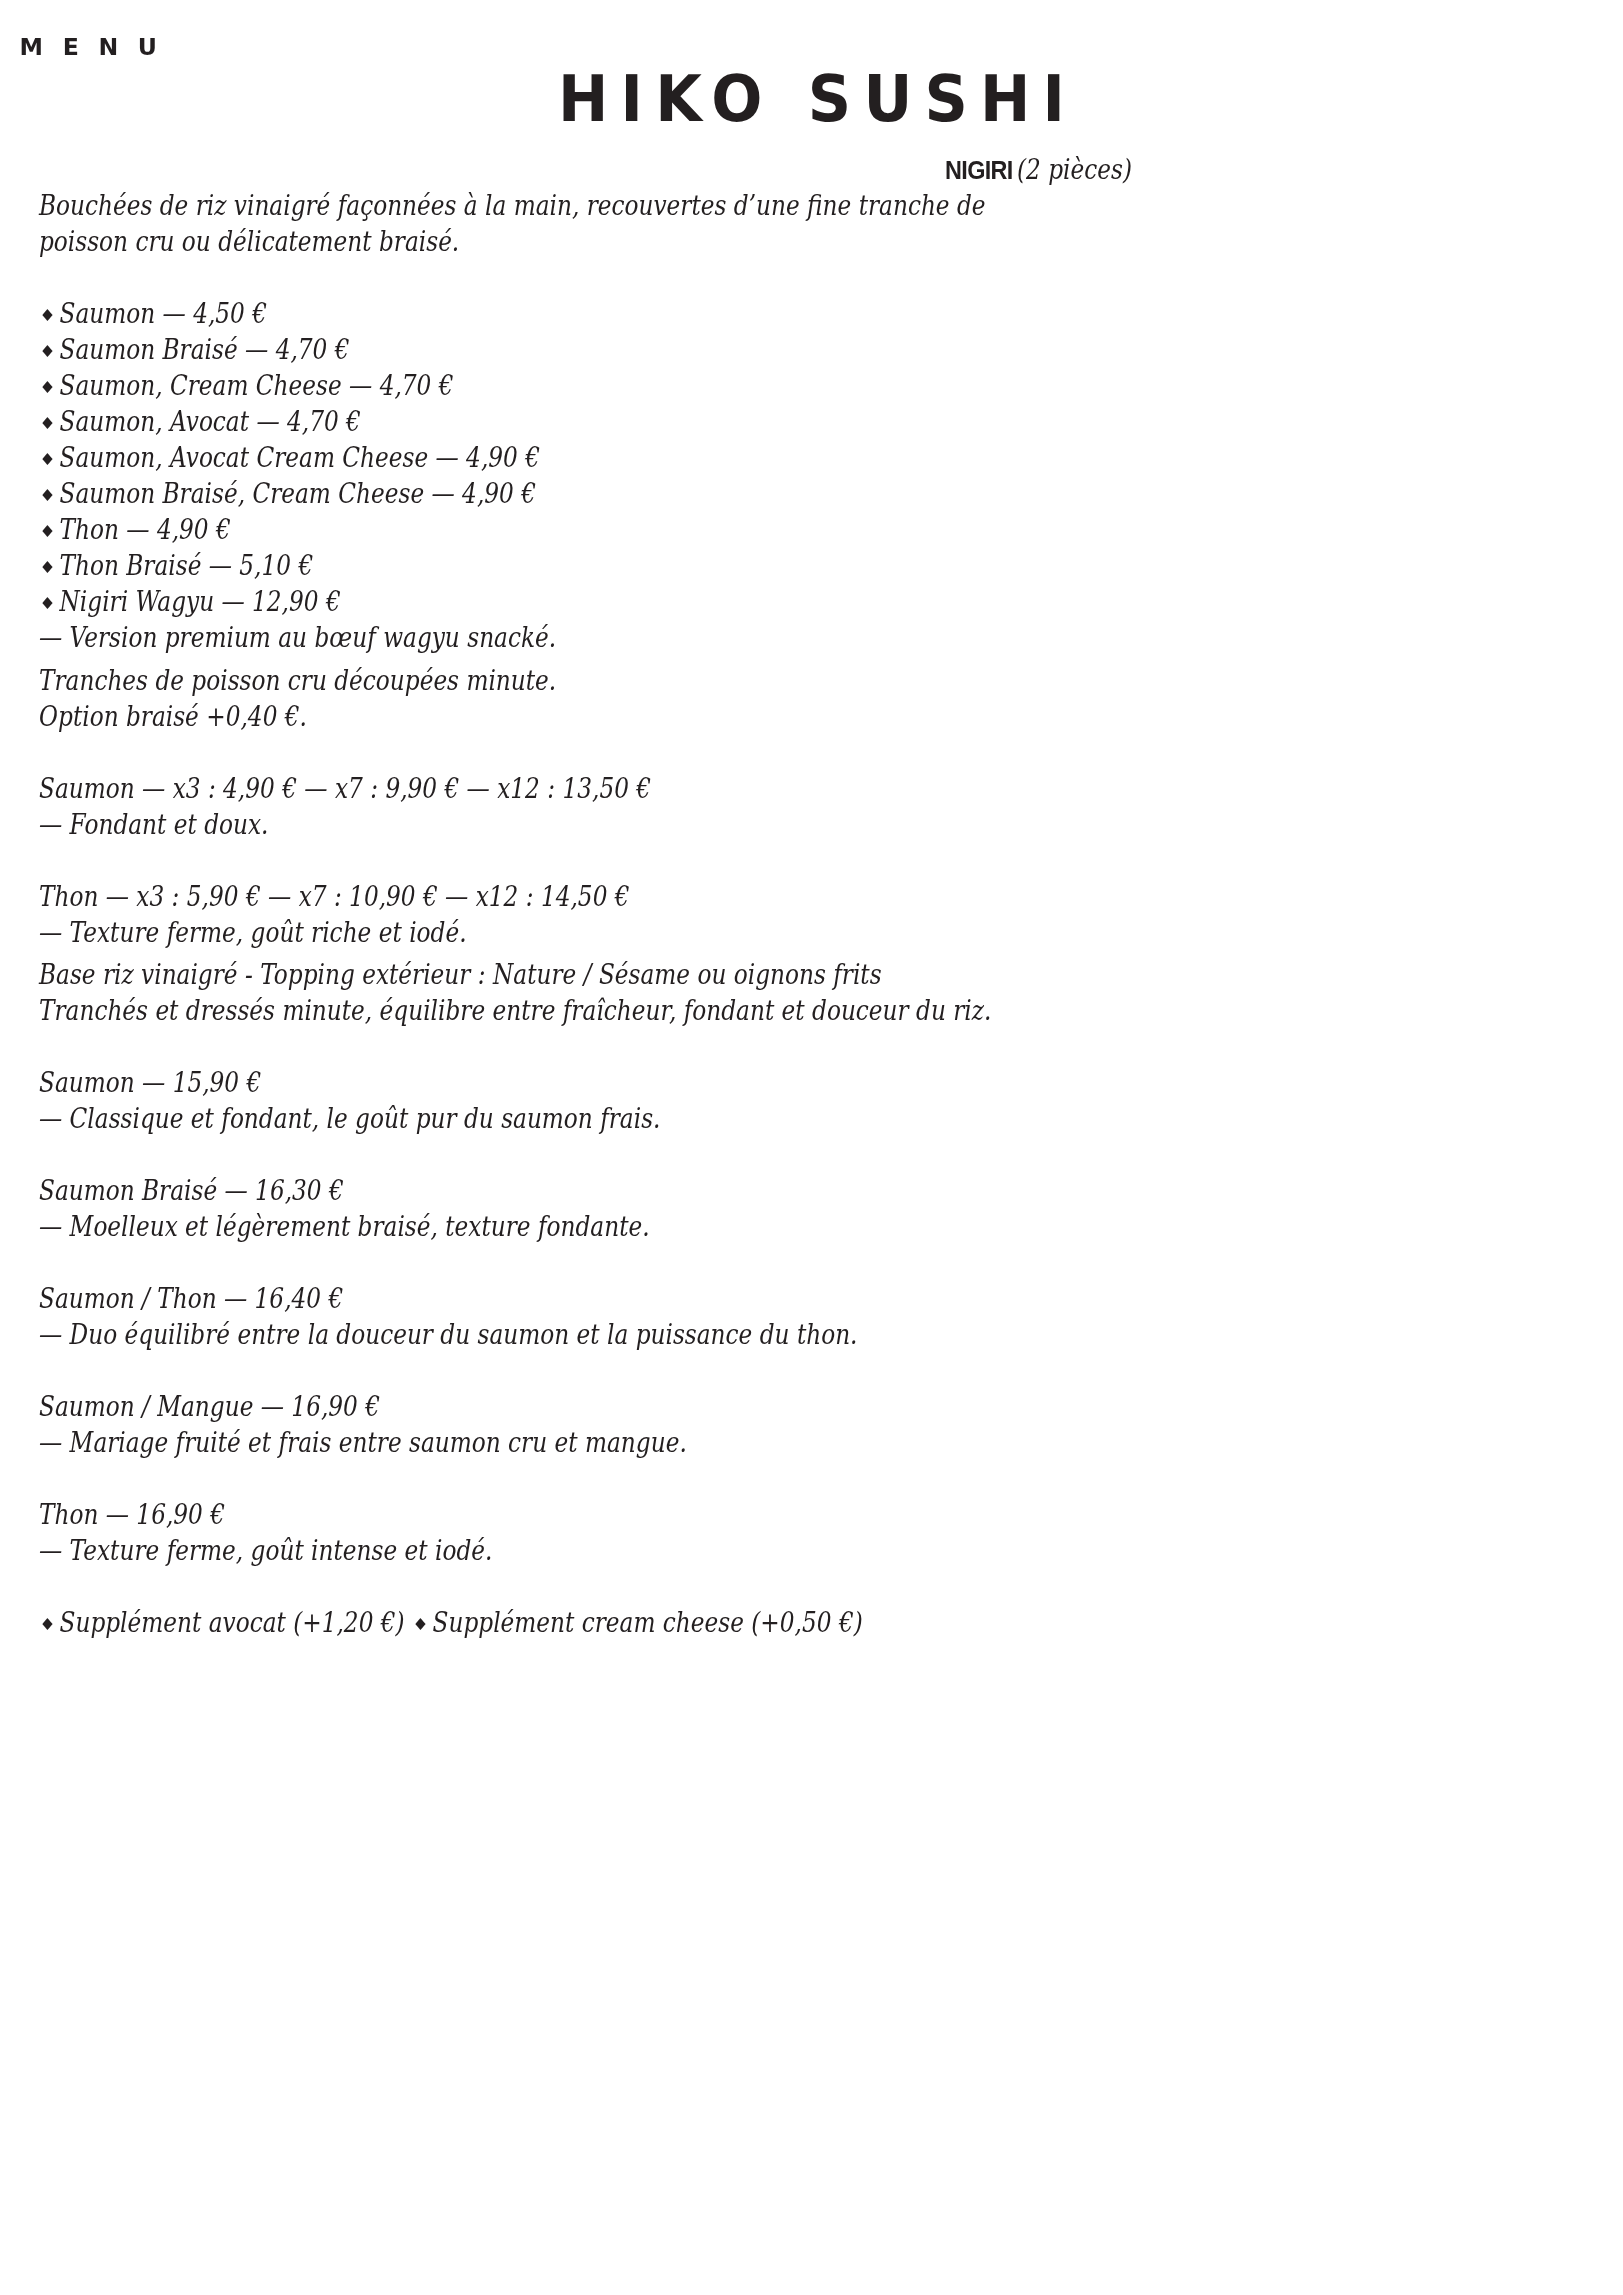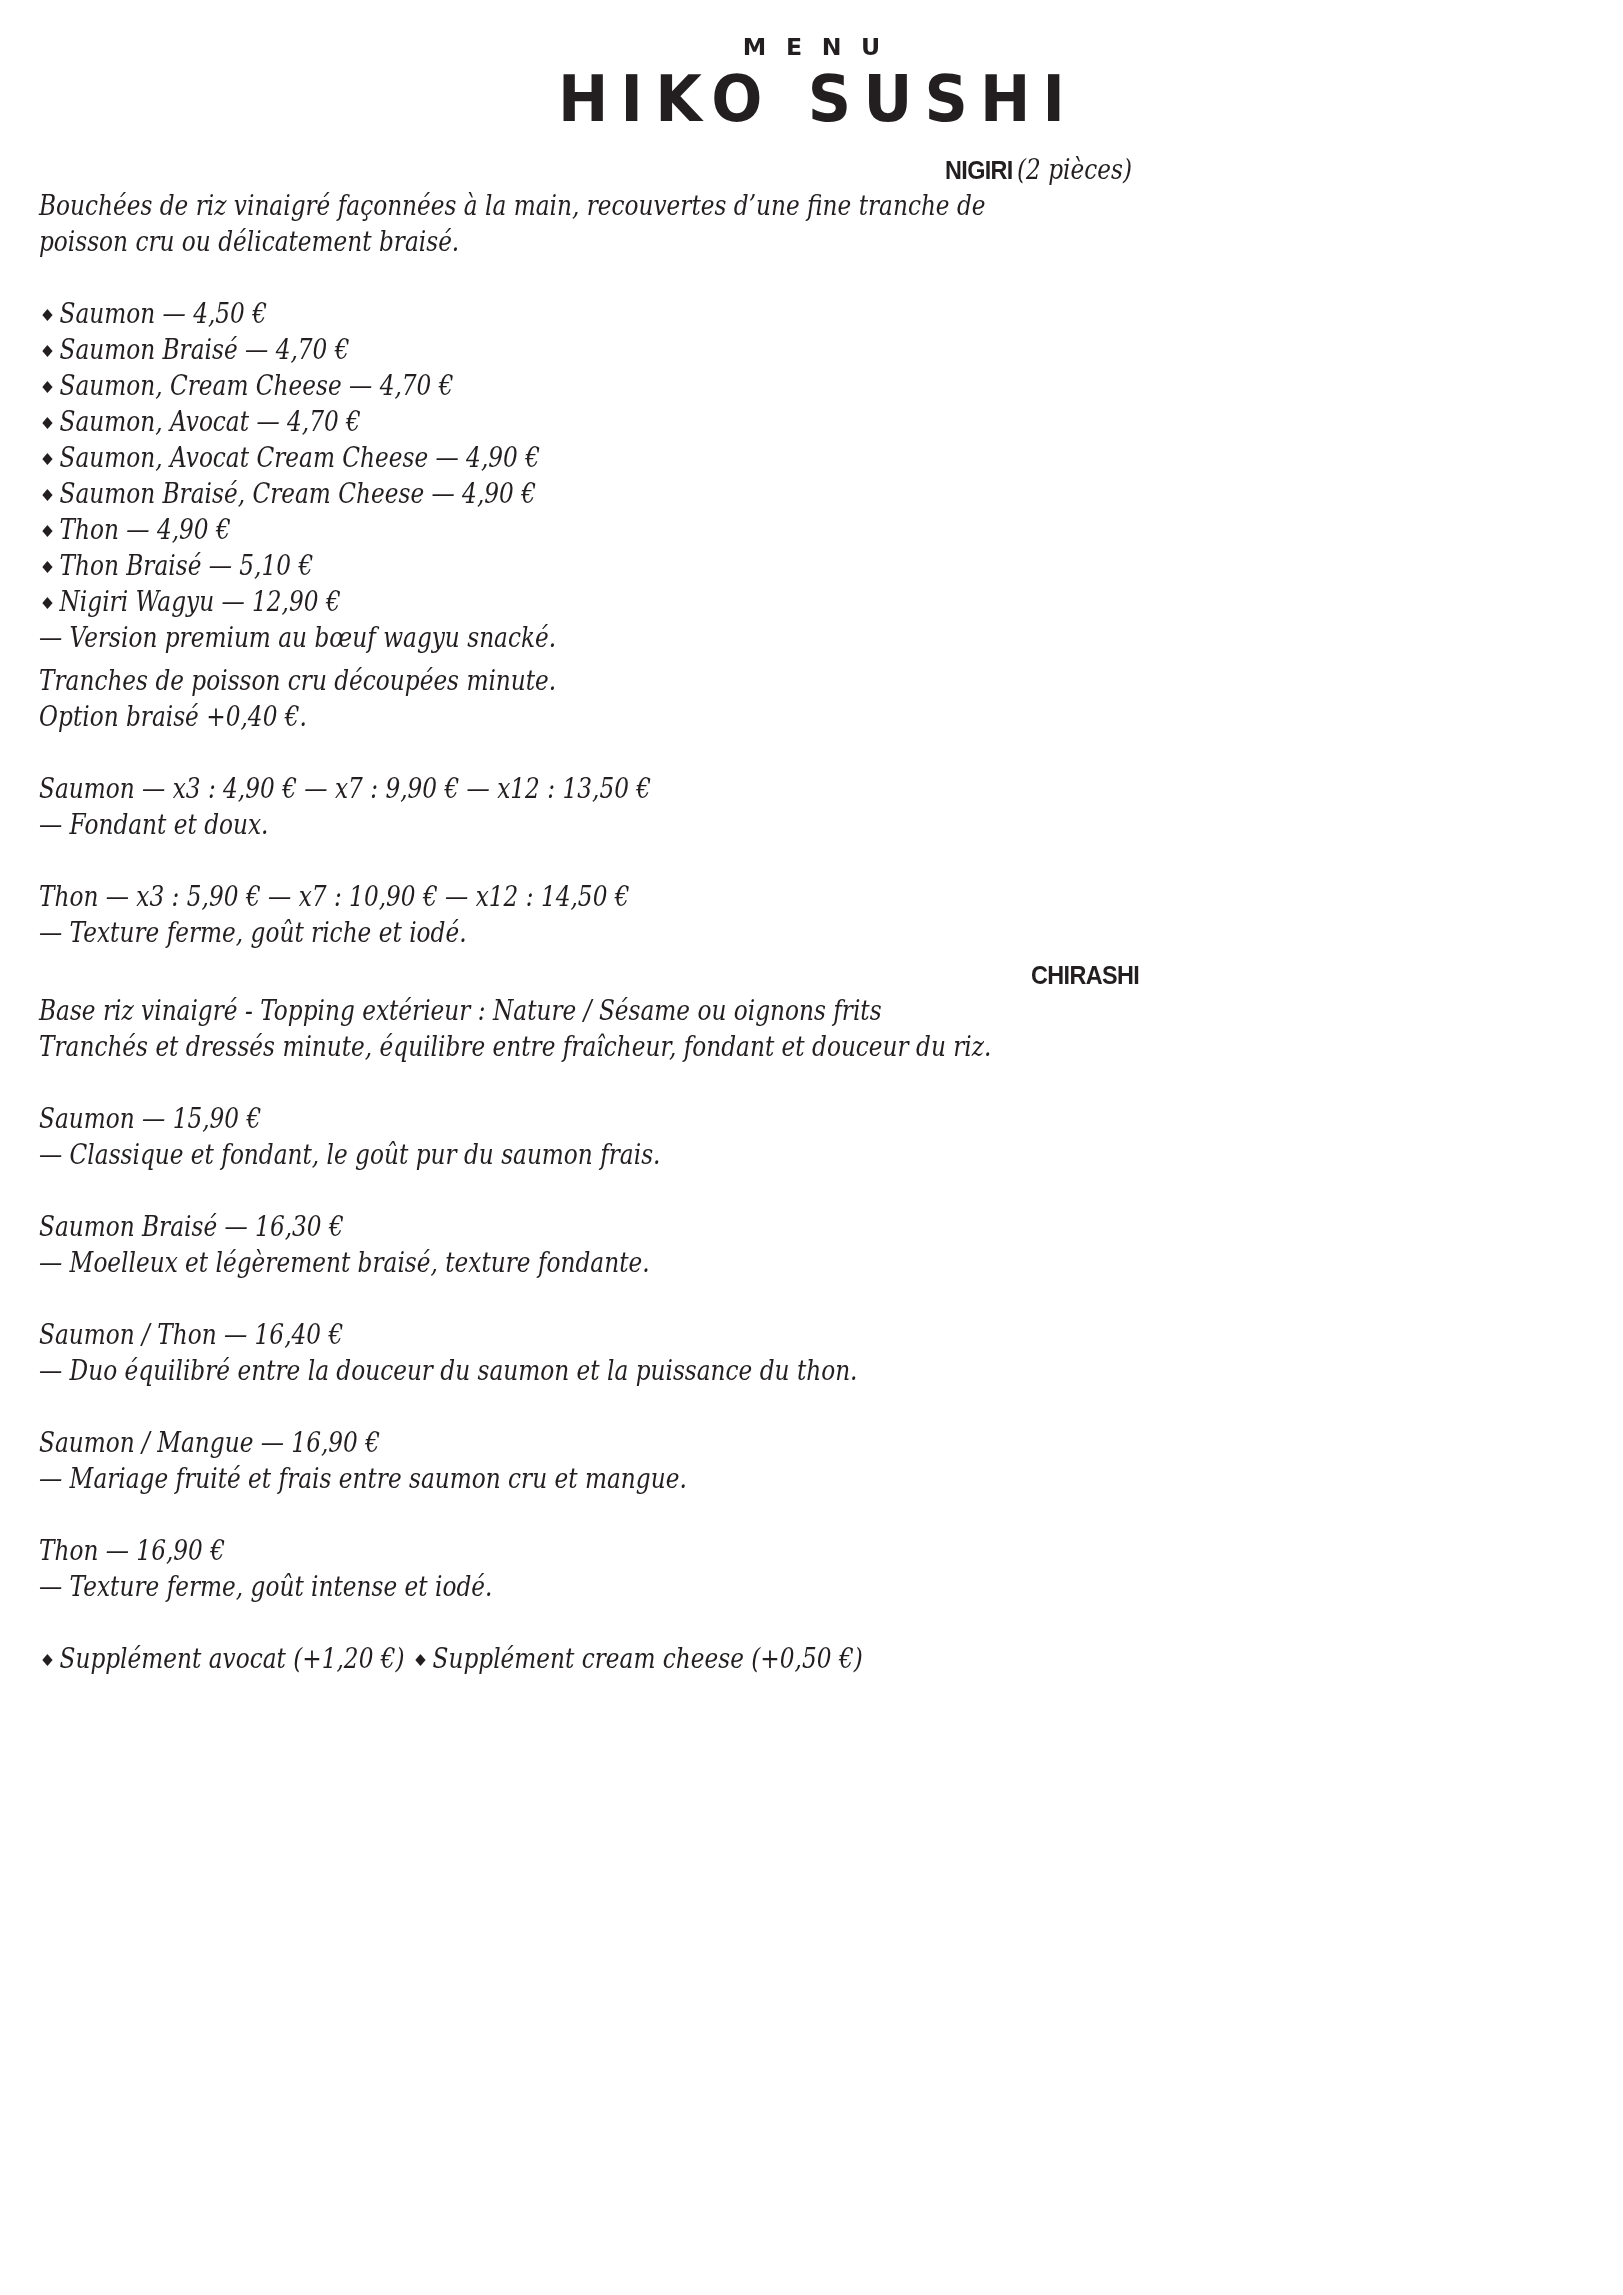--- a/index.html
+++ b/index.html
@@ -12,21 +12,21 @@
       height: 2295px;
       position: relative;
       overflow: hidden;
       color: #231f20;
     }
     .menu-label {
       position: absolute;
       top: 34px;
       left: 0;
       width: 1623px;
-      text-align: center;
+      text-align: left;
       font-family: "DejaVu Sans", sans-serif;
       font-weight: bold;
       font-size: 23.6px;
       letter-spacing: 19.6px;
       padding-left: 19.6px;
       box-sizing: border-box;
       line-height: 26px;
     }
     .brand {
       position: absolute;
@@ -133,23 +133,20 @@
     <div class="line">Saumon — x3 : 4,90 € — x7 : 9,90 € — x12 : 13,50 €</div>
     <div class="line">— Fondant et doux.</div>
     <div class="blank"></div>
     <div class="line">Thon — x3 : 5,90 € — x7 : 10,90 € — x12 : 14,50 €</div>
     <div class="line">— Texture ferme, goût riche et iodé.</div>
   </section>
 
   <div class="gap-small"></div>
 
   <section>
-    <div class="section-head">
-      <span class="section-title">CHIRASHI</span>
-    </div>
     <div class="line">Base riz vinaigré - Topping extérieur : Nature / Sésame ou oignons frits</div>
     <div class="line">Tranchés et dressés minute, équilibre entre fraîcheur, fondant et douceur du riz.</div>
     <div class="blank"></div>
 
     <div class="line">Saumon — 15,90 €</div>
     <div class="line">— Classique et fondant, le goût pur du saumon frais.</div>
     <div class="blank"></div>
 
     <div class="line">Saumon Braisé — 16,30 €</div>
     <div class="line">— Moelleux et légèrement braisé, texture fondante.</div>

